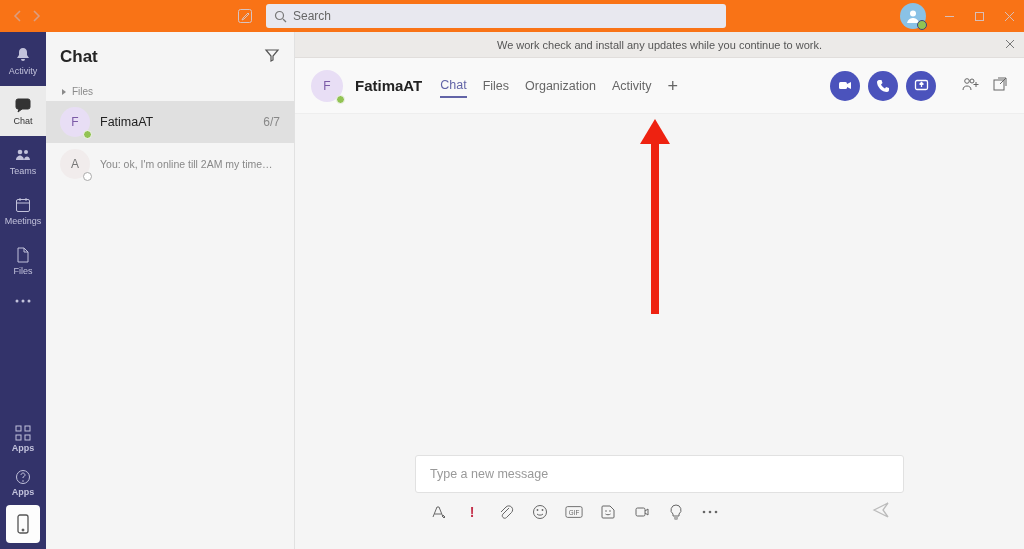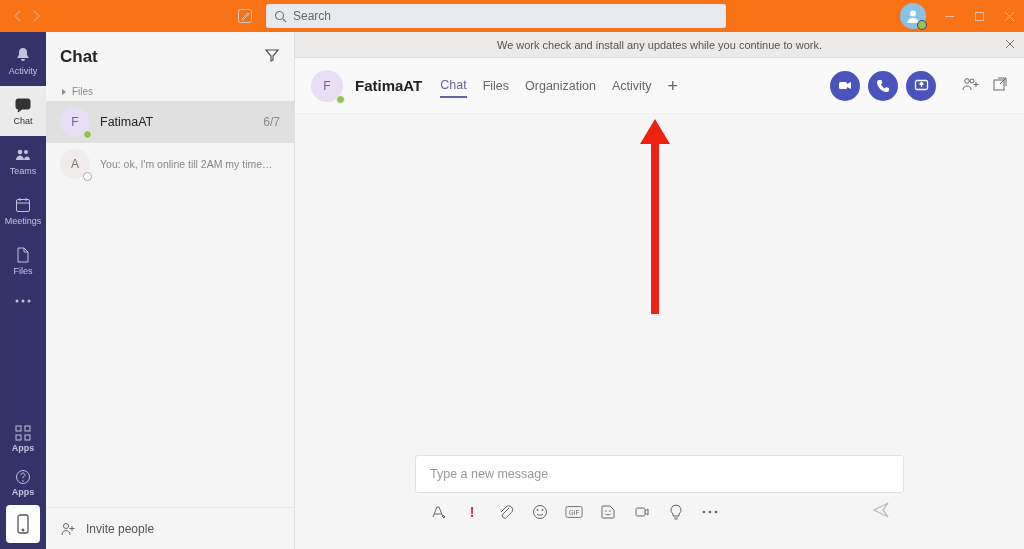--- a/index.html
+++ b/index.html
@@ -248,27 +248,20 @@
         <div class="ci-avatar ali offline">
           <span>A</span>
           <span class="presence"></span>
         </div>
         <div class="ci-body">
           <div class="ci-preview">You: ok, I'm online till 2AM my time, and then ag…</div>
         </div>
       </div>
 
       <div class="spacer"></div>
-      <div class="invite">
-        <svg width="16" height="16" viewBox="0 0 16 16">
-            <circle cx="6" cy="5" r="2.5" stroke="#666" fill="none"></circle>
-            <path d="M2 14c0-3 2-4.5 4-4.5s4 1.5 4 4.5M12 5v5M9.5 7.5h5" stroke="#666" fill="none"></path>
-          </svg>
-        <span>Invite people</span>
-      </div>
     </div>
 
     <div class="main">
       <div class="banner">
         <span>We work check and install any updates while you continue to work.</span>
         <div class="close">
           <svg width="12" height="12" viewBox="0 0 12 12">
               <path d="M2 2l8 8M10 2 2 10" stroke="#777"></path>
             </svg>
         </div>

